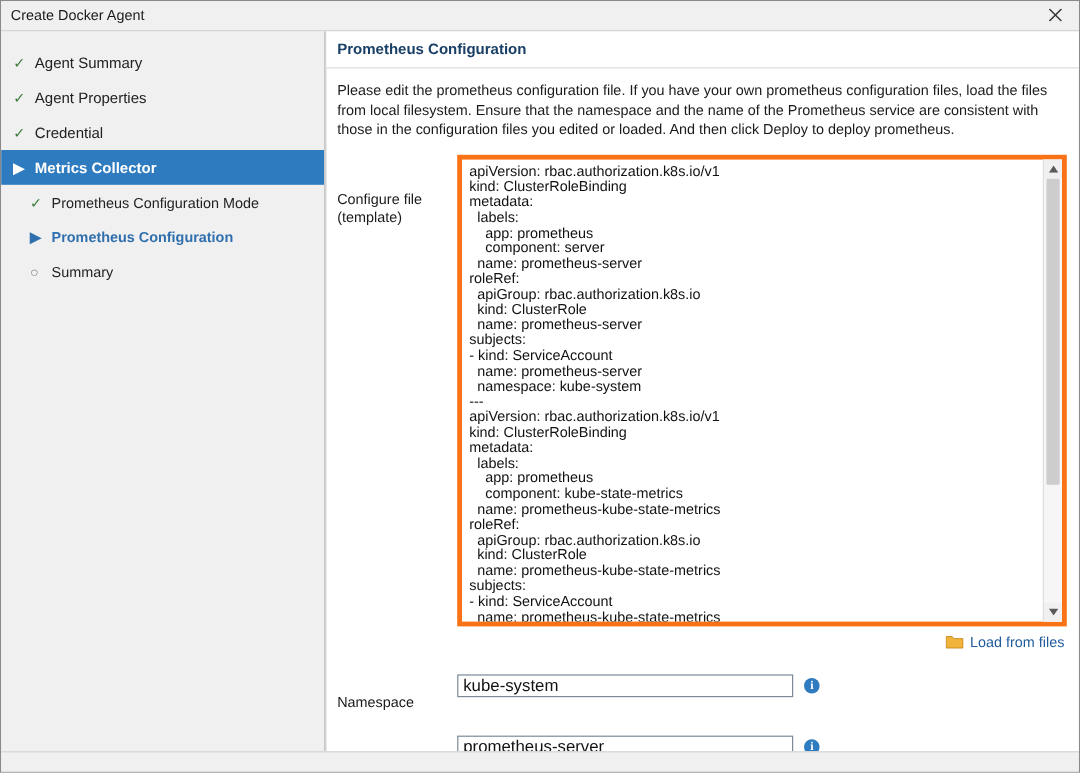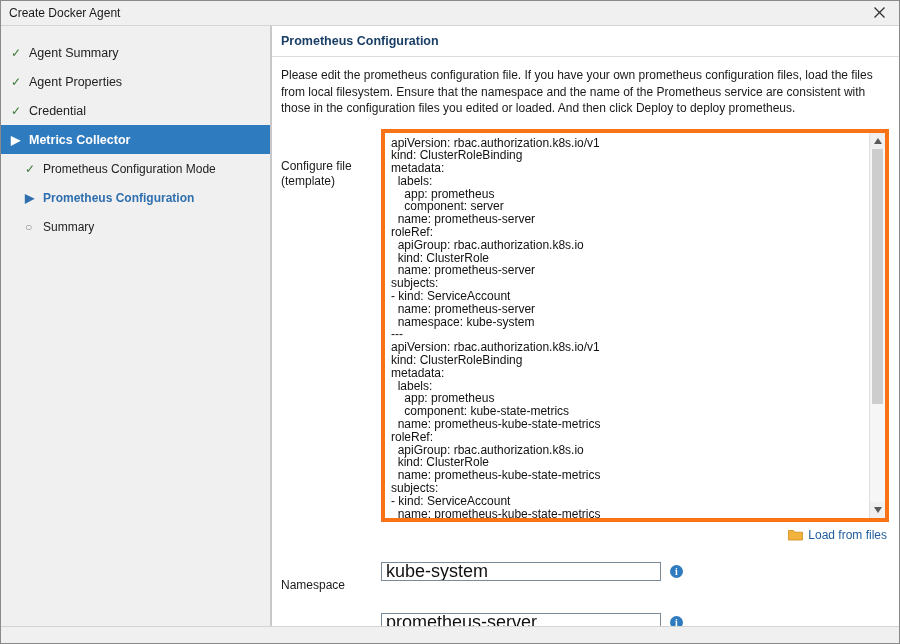--- a/index.html
+++ b/index.html
@@ -236,21 +236,21 @@
     align-items: center;
     margin-top: 8px;
   }
   .field-row .form-label { padding-top: 0; }
   .text-input {
     width: 280px;
     height: 19px;
     border: 1px solid #7b8a99;
     background: #fff;
     font-family: "Liberation Sans", sans-serif;
-    font-size: 18px;
+    font-size: 14px;
     padding: 0 4px;
     box-sizing: border-box;
     color: #111;
     outline: none;
   }
   .info-icon {
     width: 13px;
     height: 13px;
     border-radius: 50%;
     background: #2f7bbf;

